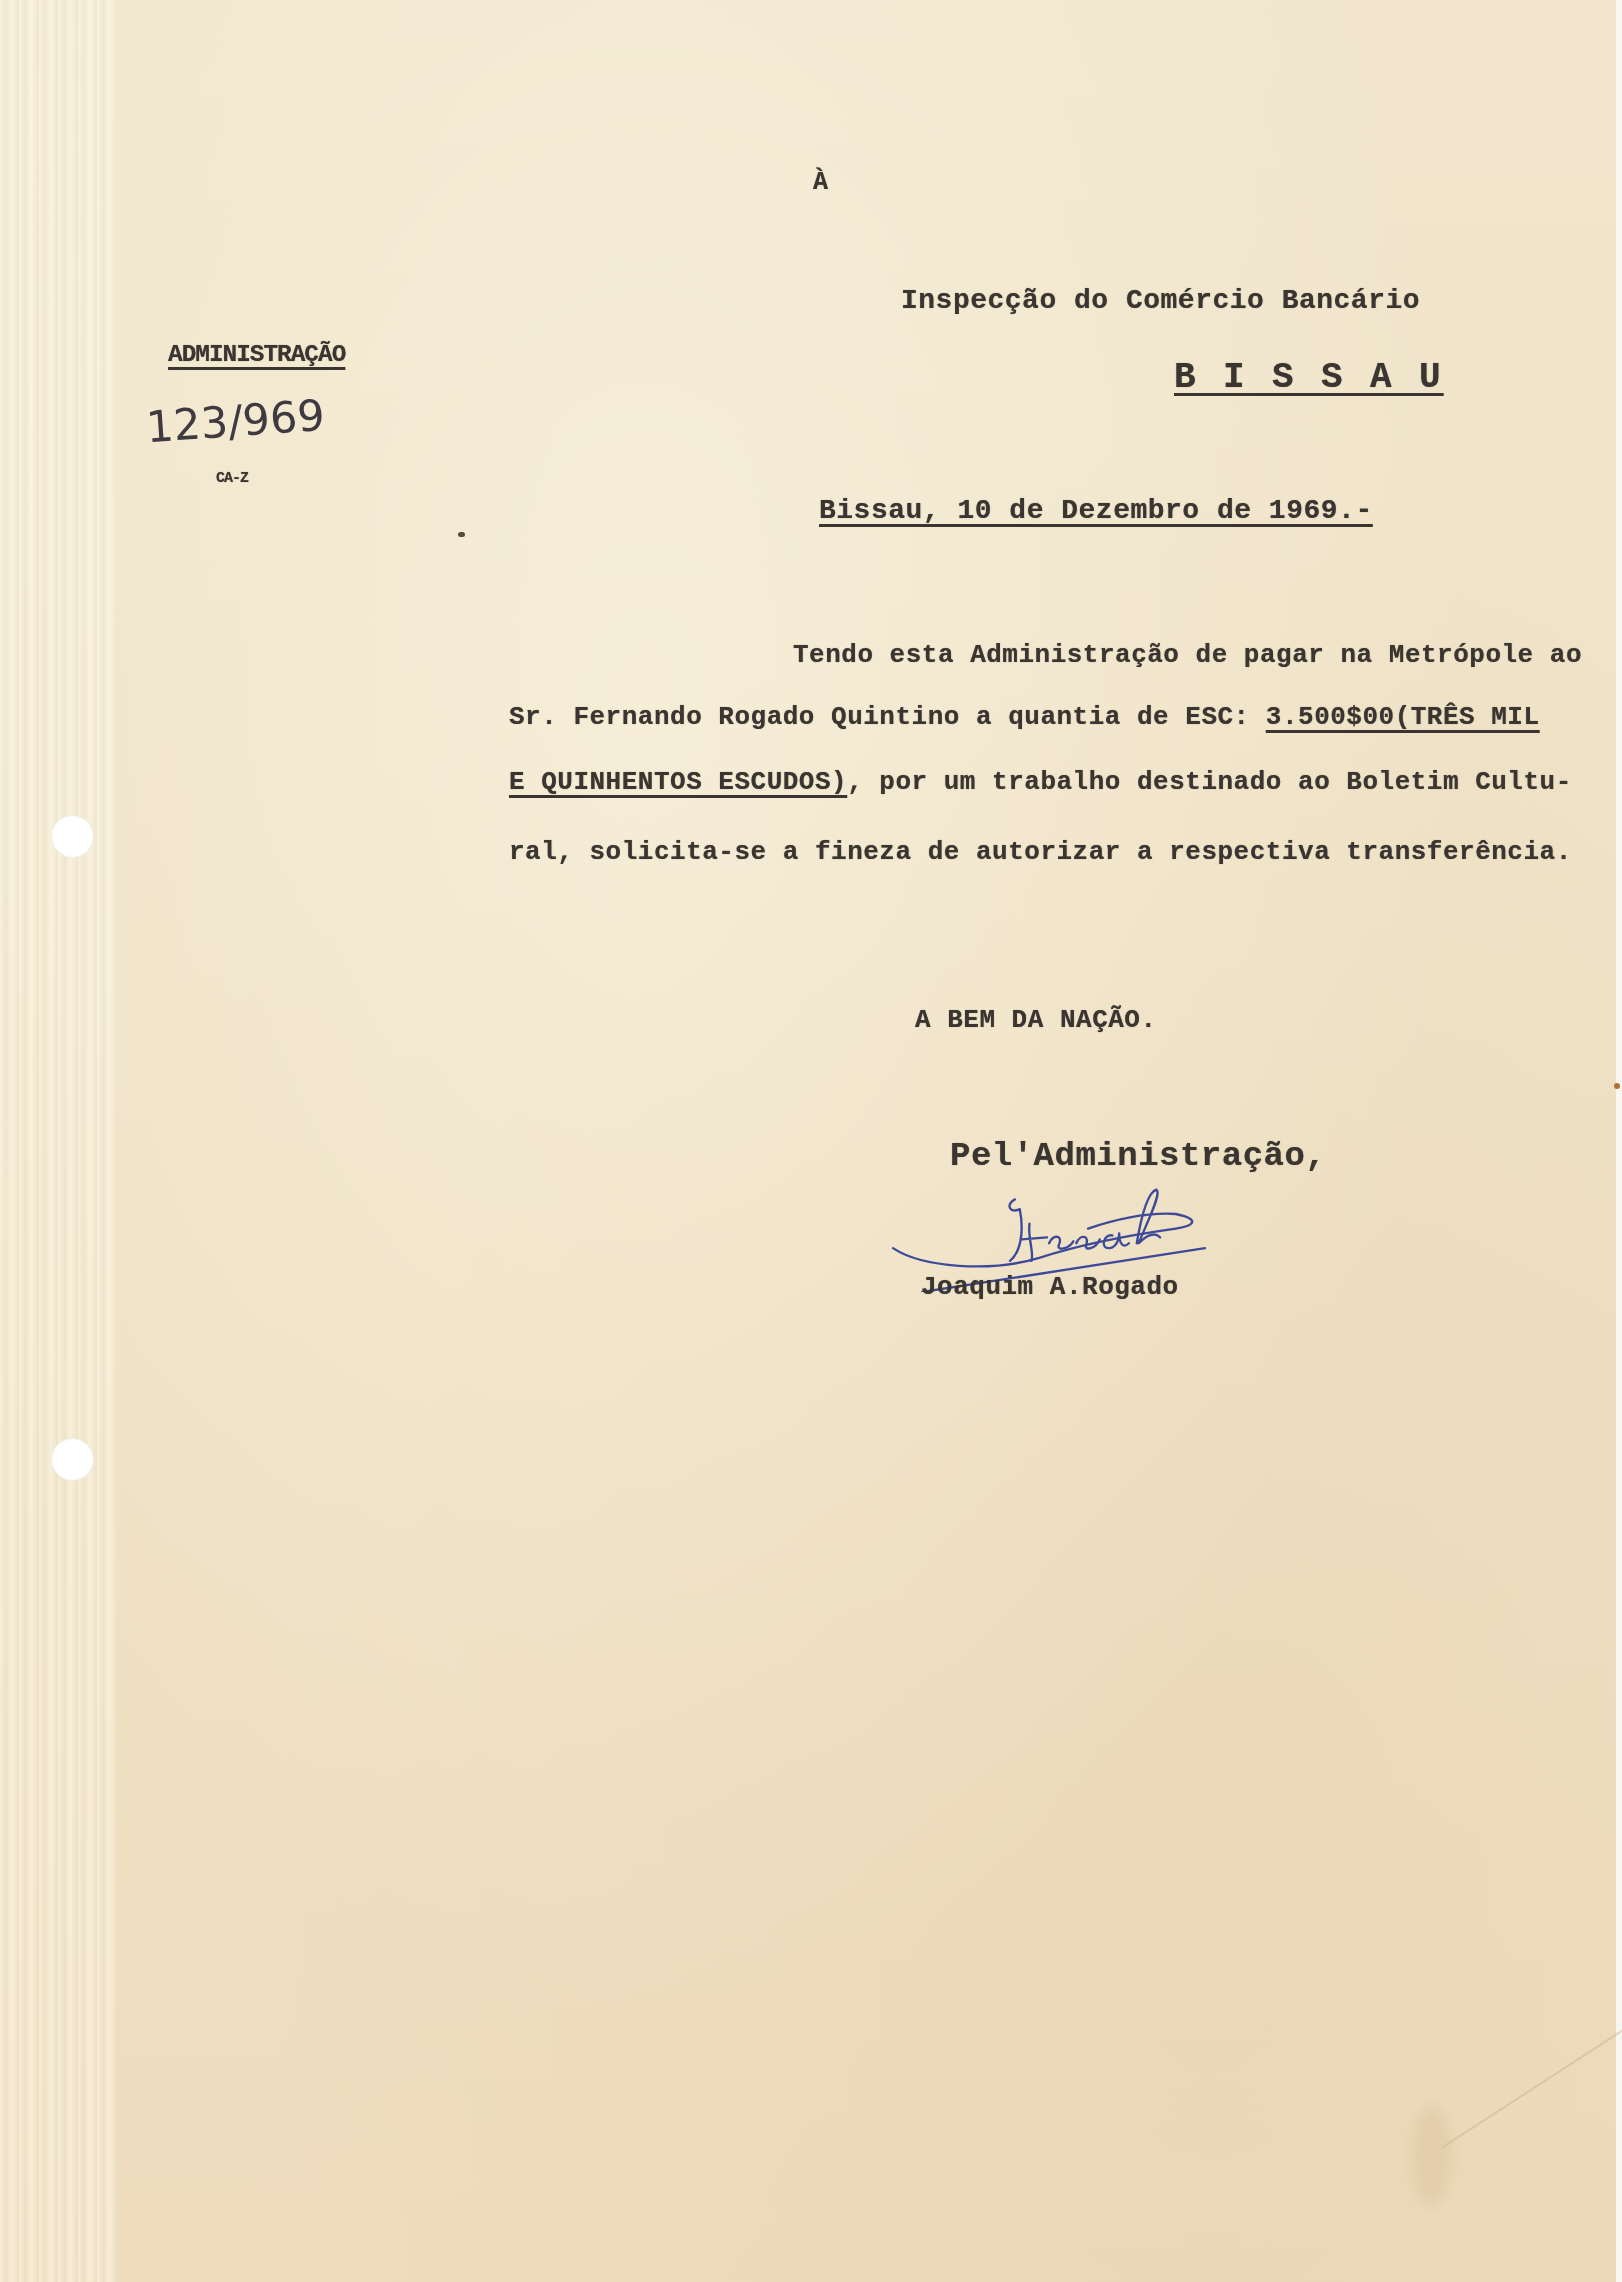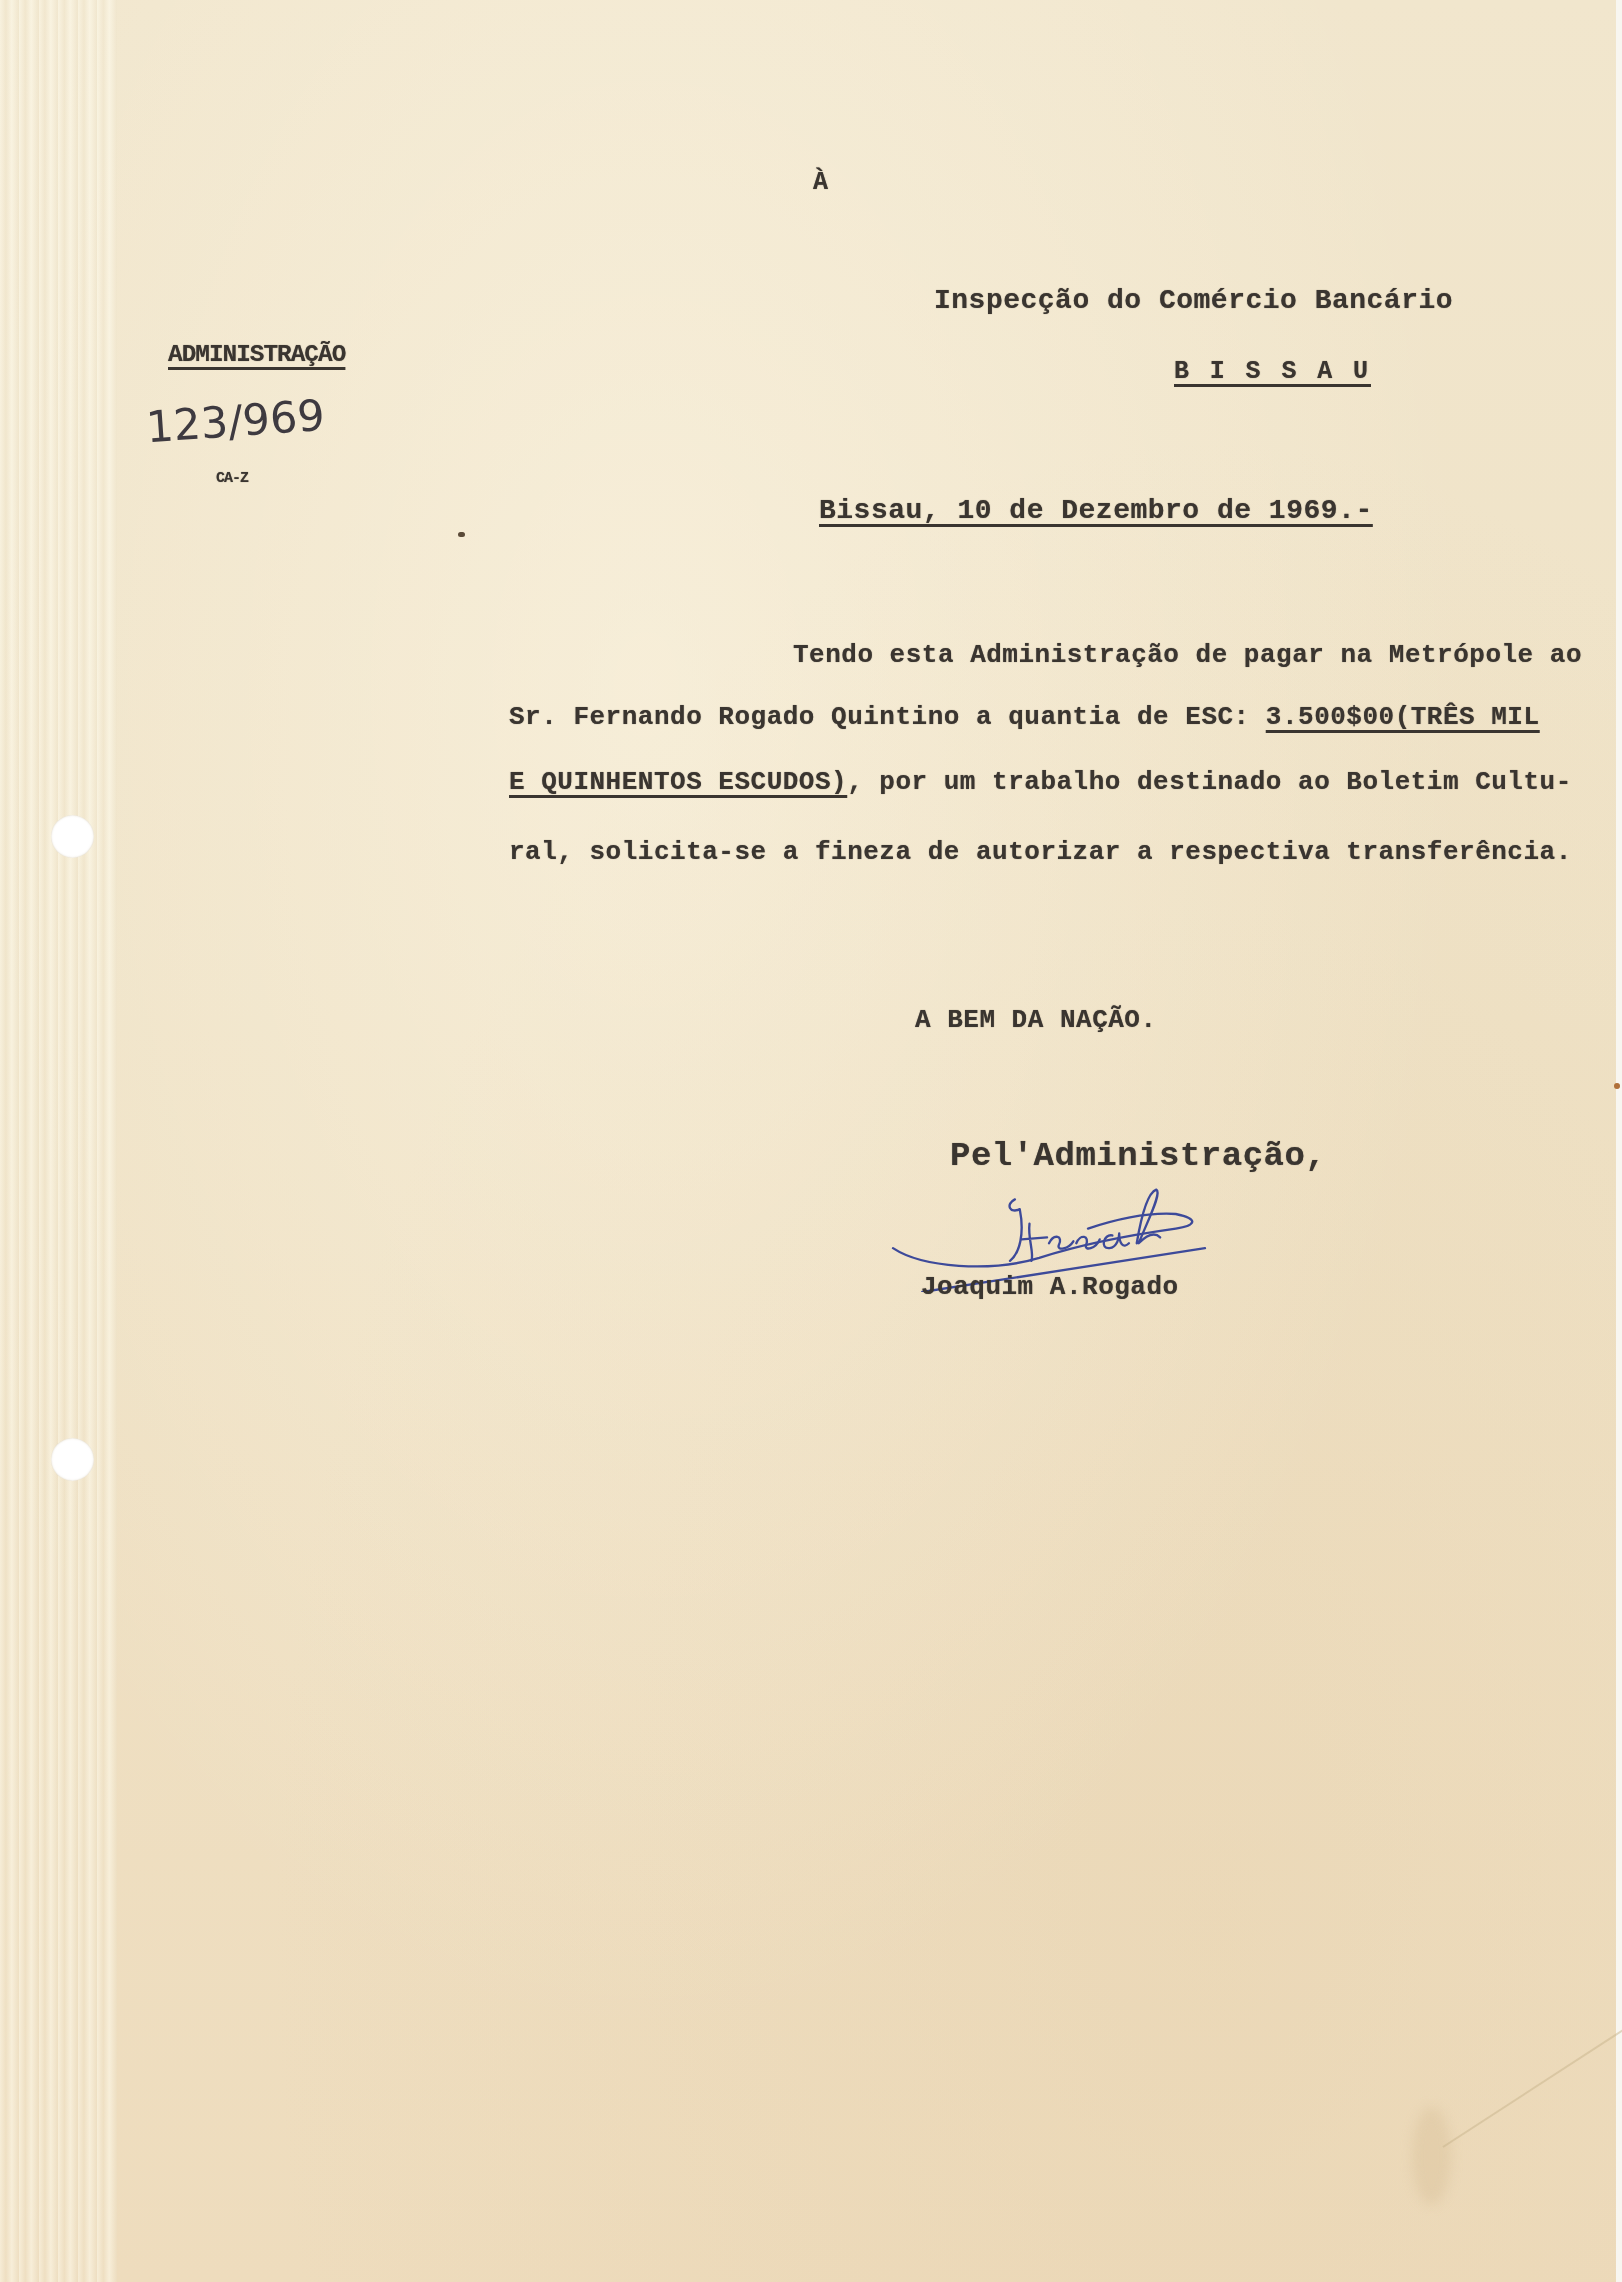--- a/index.html
+++ b/index.html
@@ -103,22 +103,22 @@
 <div class="punch-hole" style="left:51px; top:815px;"></div>
 <div class="punch-hole" style="left:51px; top:1438px;"></div>
 
 <div class="stain" style="left:1412px; top:2107px; width:39px; height:98px;"></div>
 <div class="corner-fold"></div>
 
 <div class="dot-mark" style="left:458px; top:532px; width:6.8px; height:4.9px;"></div>
 <div class="dot-mark" style="left:1614px; top:1083px; width:5.9px; height:5.9px; background:#b0703a;"></div>
 
 <div class="typed" style="left:813px; top:168px; font-size:25px;">À</div>
-<div class="typed" style="left:901px; top:285px; font-size:28px;margin-left:33px;">Inspecção do Comércio Bancário</div>
-<div class="typed ul" style="left:1174px; top:357px; font-size:25px; letter-spacing:2.9px;">B I S S A U</div>
+<div class="typed" style="left:901px; top:285px; font-size:28px;">Inspecção do Comércio Bancário</div>
+<div class="typed ul" style="left:1174px; top:357px; font-size:36px; letter-spacing:2.9px;">B I S S A U</div>
 
 <div class="typed ul" style="left:168px; top:341px; font-size:24.4px; letter-spacing:-1px;">ADMINISTRAÇÃO</div>
 <div class="handwritten" style="left:146px; top:396px; font-size:43px; transform:rotate(-4deg);">
   <span>123/969</span>
 </div>
 <div class="typed" style="left:216px; top:470px; font-size:15px; letter-spacing:-1px;">CA-Z</div>
 
 <div class="typed ul" style="left:819px; top:495px; font-size:28px;">Bissau, 10 de Dezembro de 1969.-</div>
 
 <div class="typed" style="left:753px; top:640px;margin-left:40px;">

